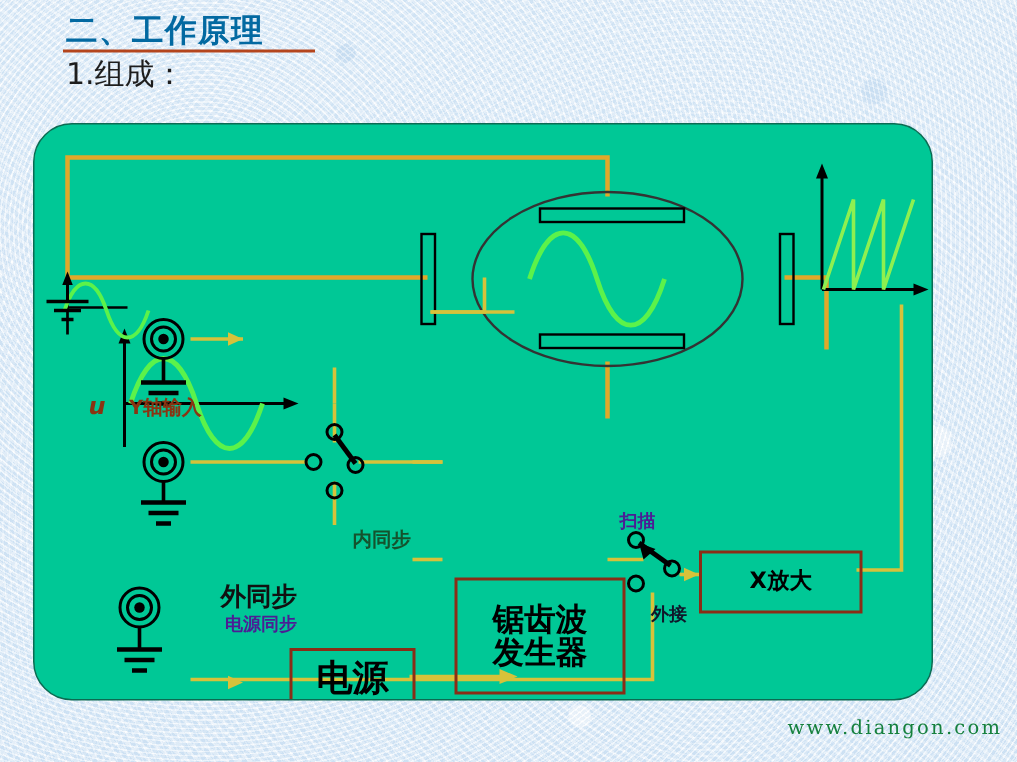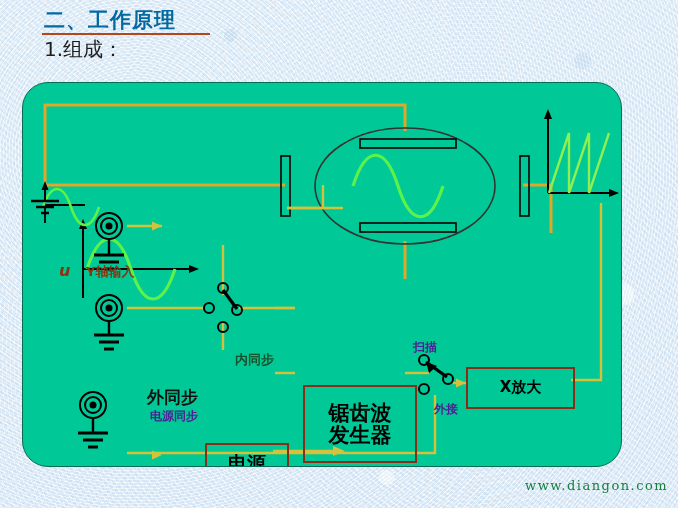--- a/index.html
+++ b/index.html
@@ -65,34 +65,34 @@
     border:2px solid #8a2d16;
     color:#000;font-weight:bold;text-align:center;
     display:flex;align-items:center;justify-content:center;
     line-height:1.05;
     background:transparent;
     font-family:"DejaVu Sans","Liberation Sans",sans-serif;
   }
   #box-y-amp { left:139px; top:206px; width:125px; height:38px; font-size:21px;}
   #box-saw   { left:280px; top:270px; width:110px; height:74px; font-size:21px; flex-direction:column;margin-top:32px;}
   #box-x-amp { left:443px; top:284px; width:105px; height:38px; font-size:15px;align-items:center;}
-  #box-power { left:170px; top:360px; width:80px;  height:38px; font-size:19px;margin-left:12px;}
+  #box-power { left:170px; top:349px; width:80px;  height:38px; font-size:24px;}
 
   
   .lbl{
     position:absolute;white-space:nowrap;font-weight:bold;
     font-family:"DejaVu Sans","Liberation Sans",sans-serif;
   }
   #lbl-u        {left:36px;  top:178px; font-size:16px;font-style:italic;color:#8a3412;}
   #lbl-y-in     {left:63px;  top:180px; font-size:13px;color:#8a3412;}
   #lbl-ext-sync {left:124px; top:303px; font-size:17px;color:#111;}
   #lbl-pwr-sync {left:127px; top:325px; font-size:12px;color:#4c1d95;}
   #lbl-int-sync {left:212px; top:268px; font-size:13px;color:#14532d;text-align:center;}
   #lbl-scan     {left:390px; top:256px; font-size:12px;color:#4c1d95;}
-  #lbl-ext-conn {left:411px; top:318px; font-size:12px;color:#4c1d95;}
+  #lbl-ext-conn {left:411px; top:318px; font-size:12px;color:#0f172a;}
 
   #watermark{
     position:absolute;left:525px;top:478px;
     font-size:13px;color:#15803d;letter-spacing:1.5px;
     font-family:"DejaVu Serif","Liberation Serif",serif;white-space:nowrap;
   }
 </style>
 </head>
 <body>
 

